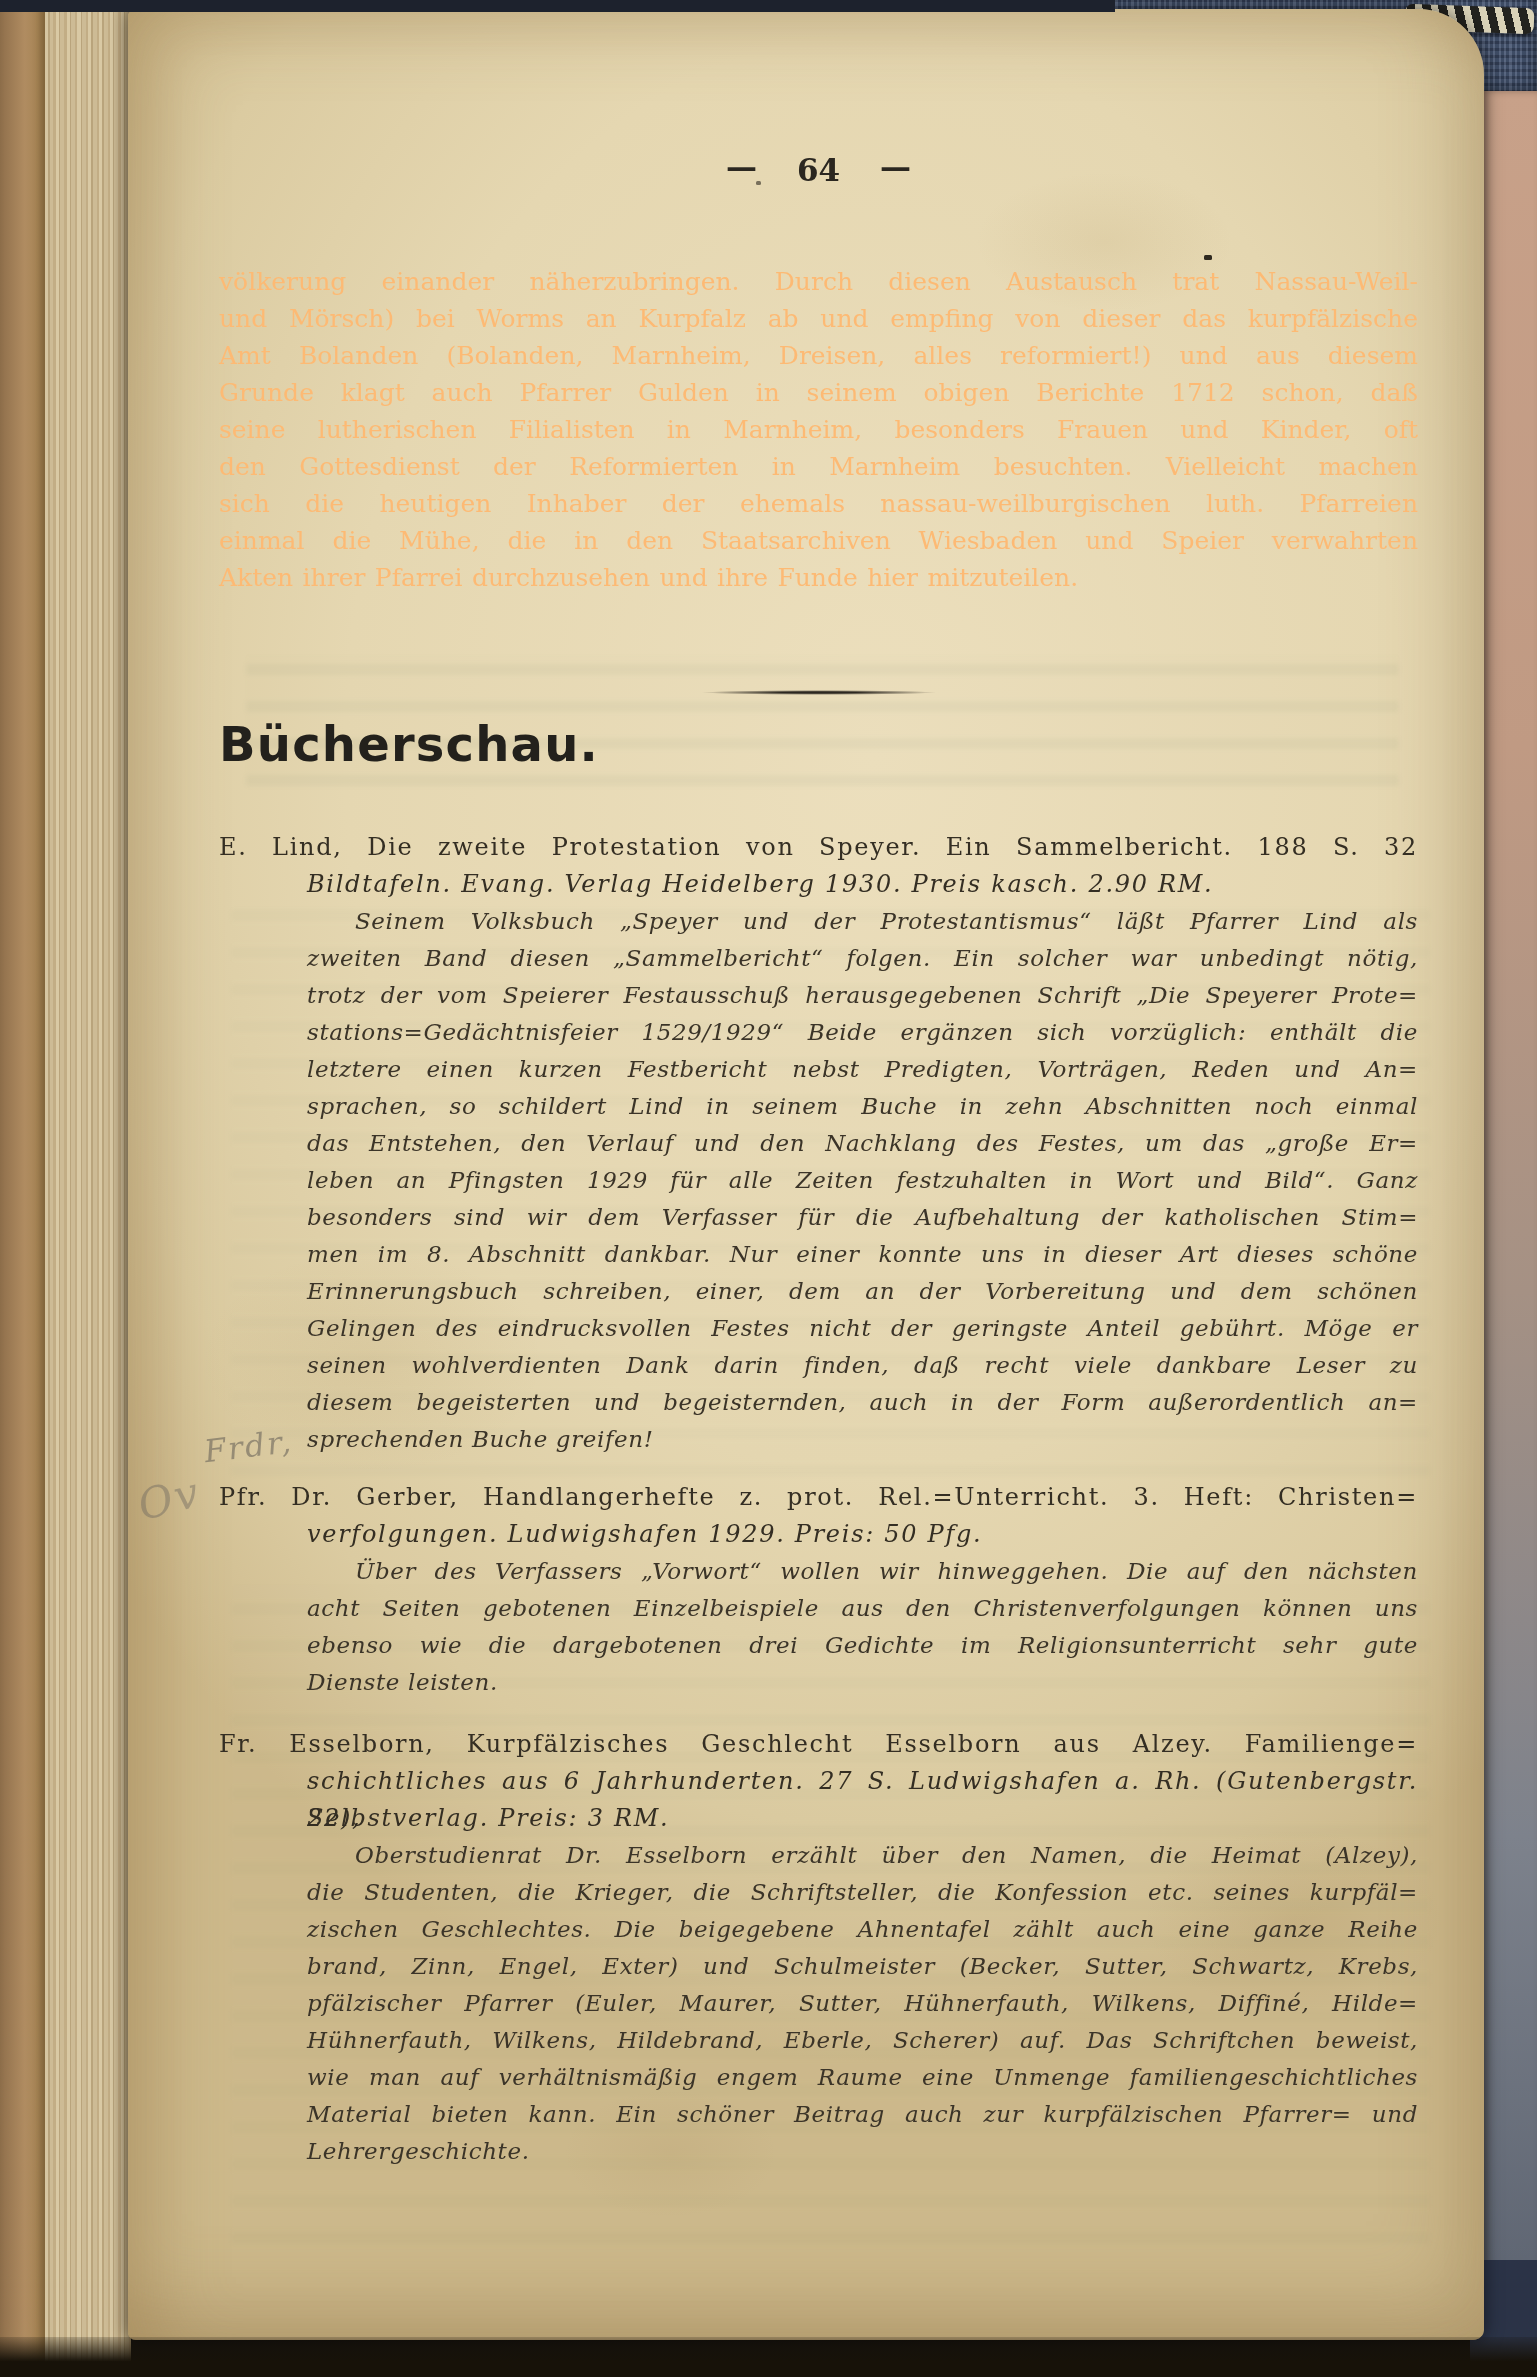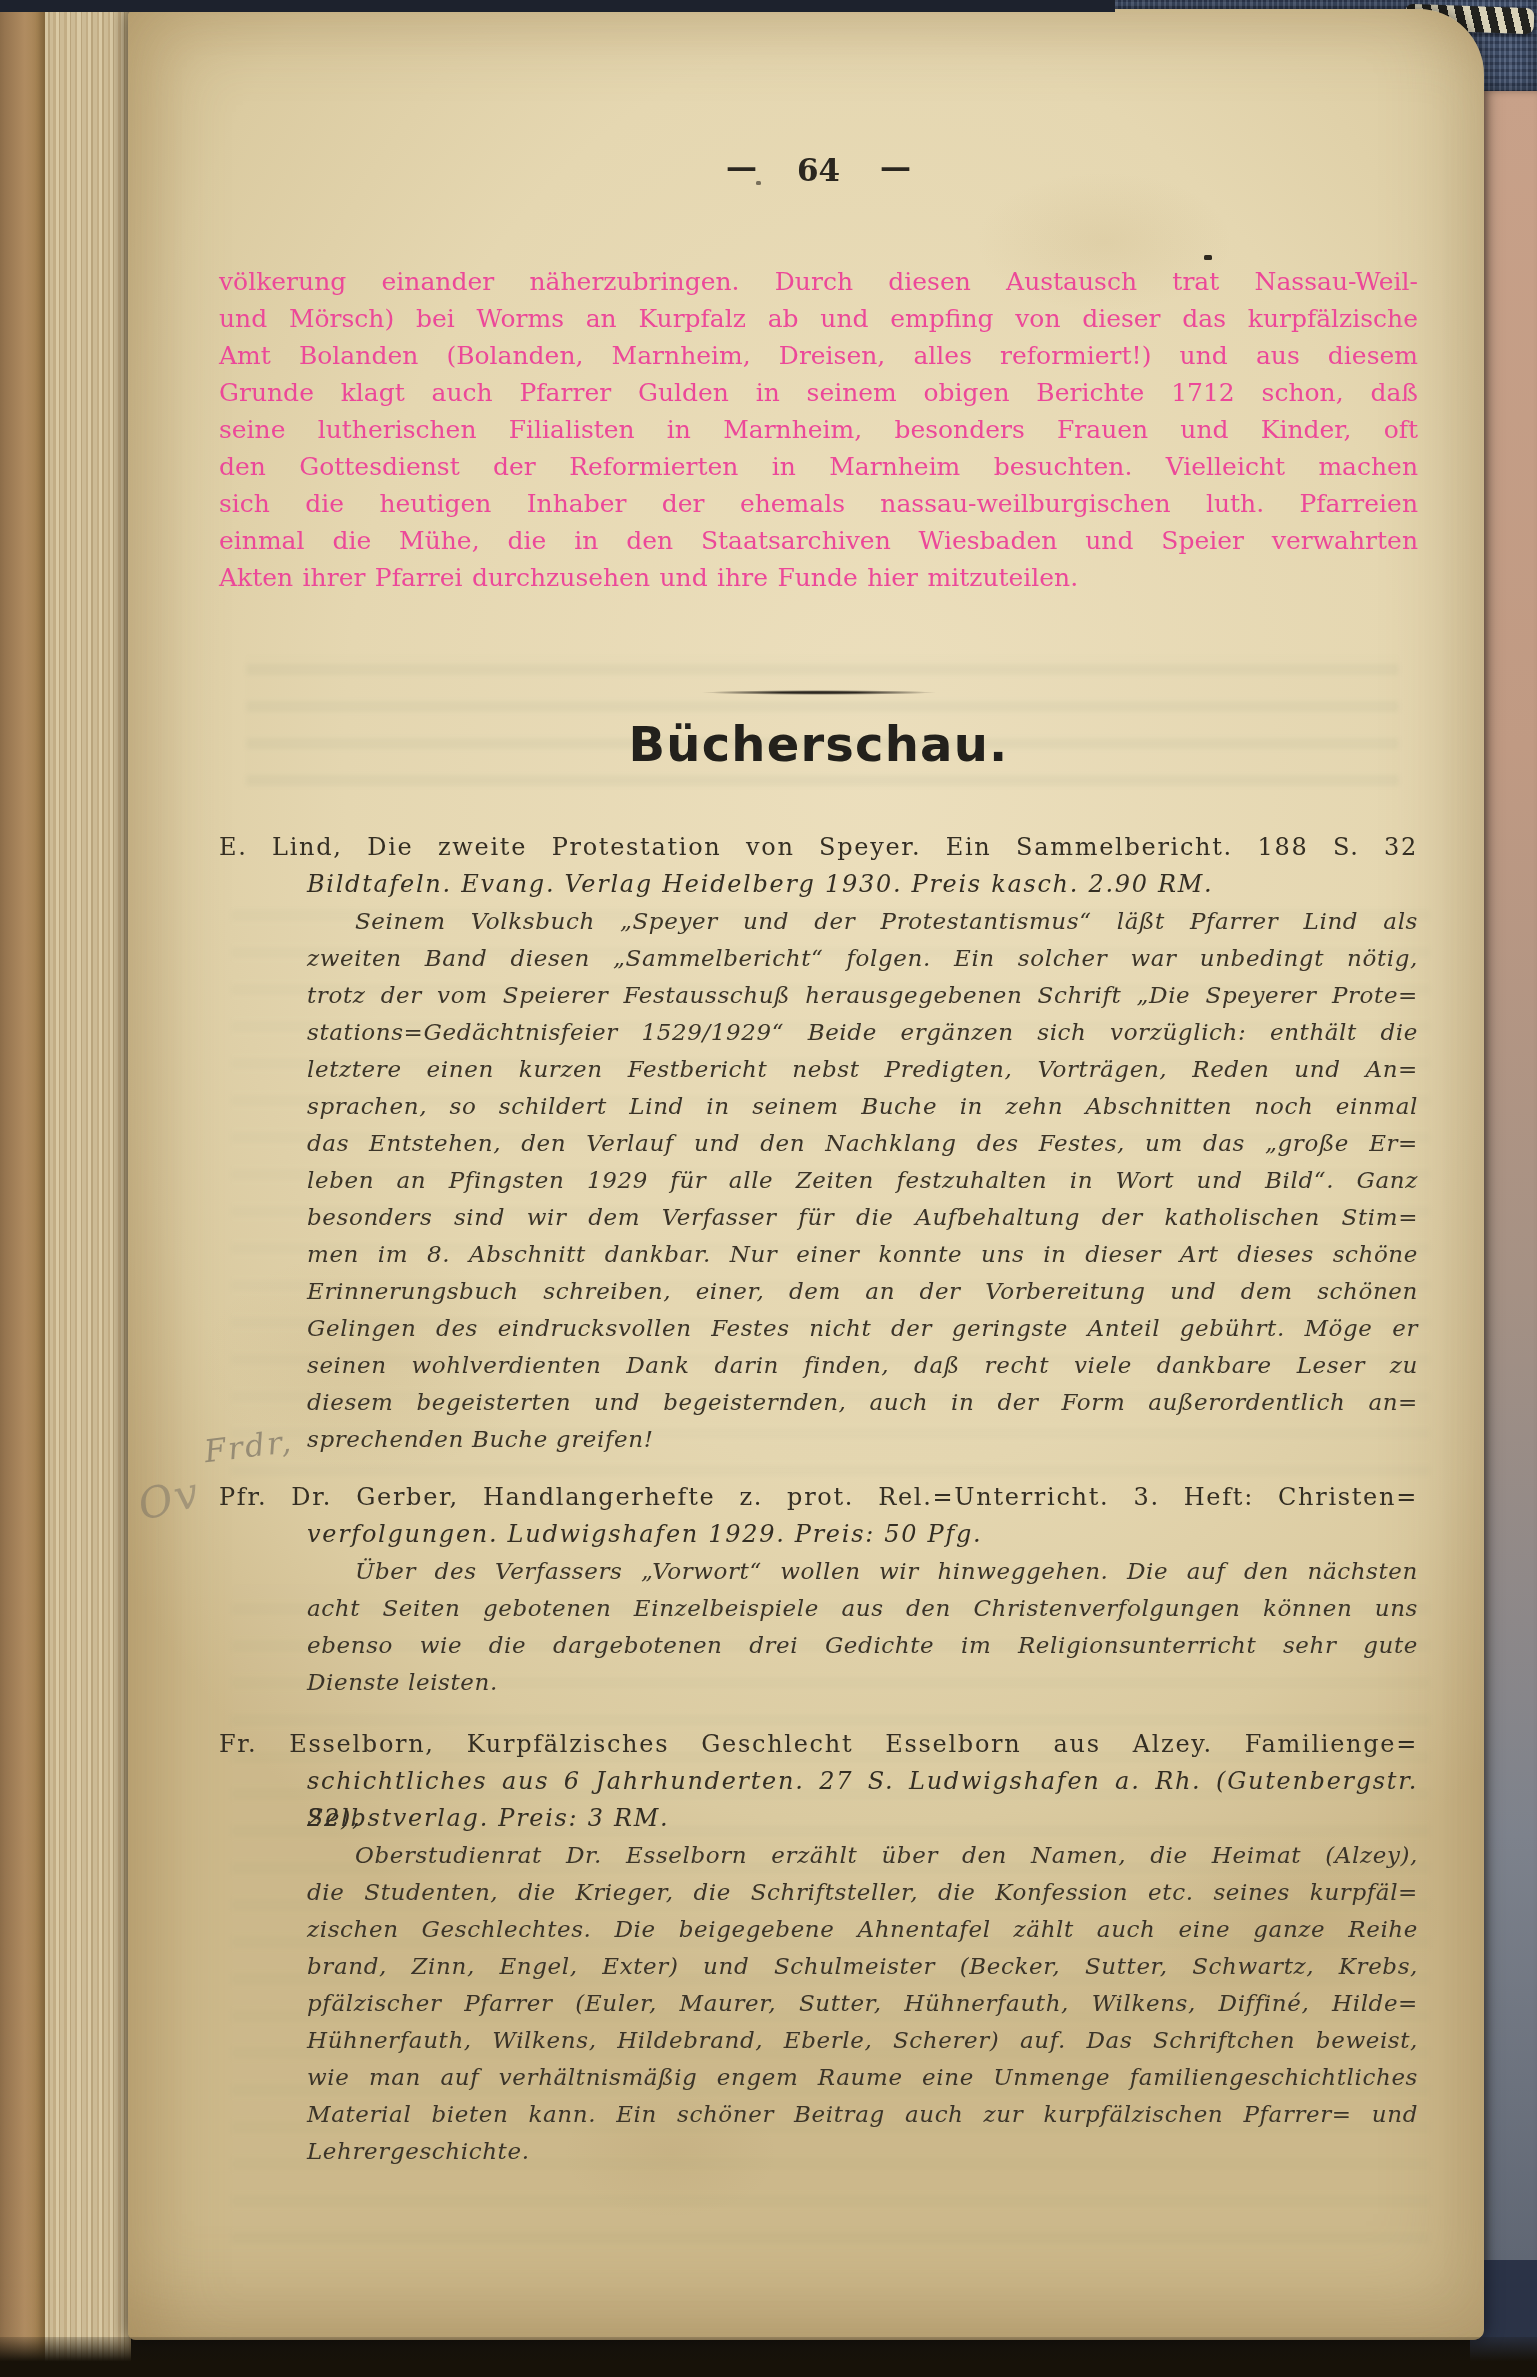--- a/index.html
+++ b/index.html
@@ -50,28 +50,28 @@
   .ghost{pointer-events:none;filter:blur(2.3px);opacity:.5;
         background:repeating-linear-gradient(0deg, rgba(122,138,108,.15) 0 11.5px, rgba(122,138,108,.02) 11.5px 37px);}
   .speck{background:#2f2a20;border-radius:1.5px;}
 
   
   .textcol{left:219px;width:1199px;color:#332d22;}
   .pgnum{top:152px;text-align:center;font-weight:bold;font-size:31px;color:#2b2720;}
   .pgnum .dash{display:inline-block;margin:0 40px;transform:translateY(-3.1px);}
   .divider{left:696px;top:690px;width:246px;height:4.6px;
         background:radial-gradient(closest-side,#2c2720 30%,rgba(44,39,32,0) 95%);}
-  .sect-title{top:716px;text-align:center;
+  .sect-title{top:716px;
         font-family:"DejaVu Sans",sans-serif;font-weight:700;
         font-size:48px;letter-spacing:1.2px;color:#23211c;}
   .para .ln{height:37px;line-height:37px;white-space:nowrap;overflow:visible;}
   .para .ln.j{white-space:normal;text-align:justify;text-align-last:justify;text-justify:inter-word;}
   .para .ln.ind{margin-left:88px;font-style:italic;}
   .para .ln.fi{text-indent:48px;}
-  .intro .ln{font-size:25px;word-spacing:1.5px;color:#ec4899;}
+  .intro .ln{font-size:25px;word-spacing:1.5px;color:#fdba74;}
   .review .ln{font-size:23px;letter-spacing:0.6px;color:#3b3428;}
   .review .ln.head{letter-spacing:1.7px;font-size:24px;color:#342e23;}
   .intro{top:263px;}
   .r1{top:829px;}
   .r2{top:1479px;}
   .r3{top:1713px;margin-top:13px;}
 
   
   .pencil{font-style:italic;color:rgba(96,91,84,.55);letter-spacing:2.3px;}
   .note1{left:204px;top:1428px;font-size:31px;transform:rotate(-7deg);}

